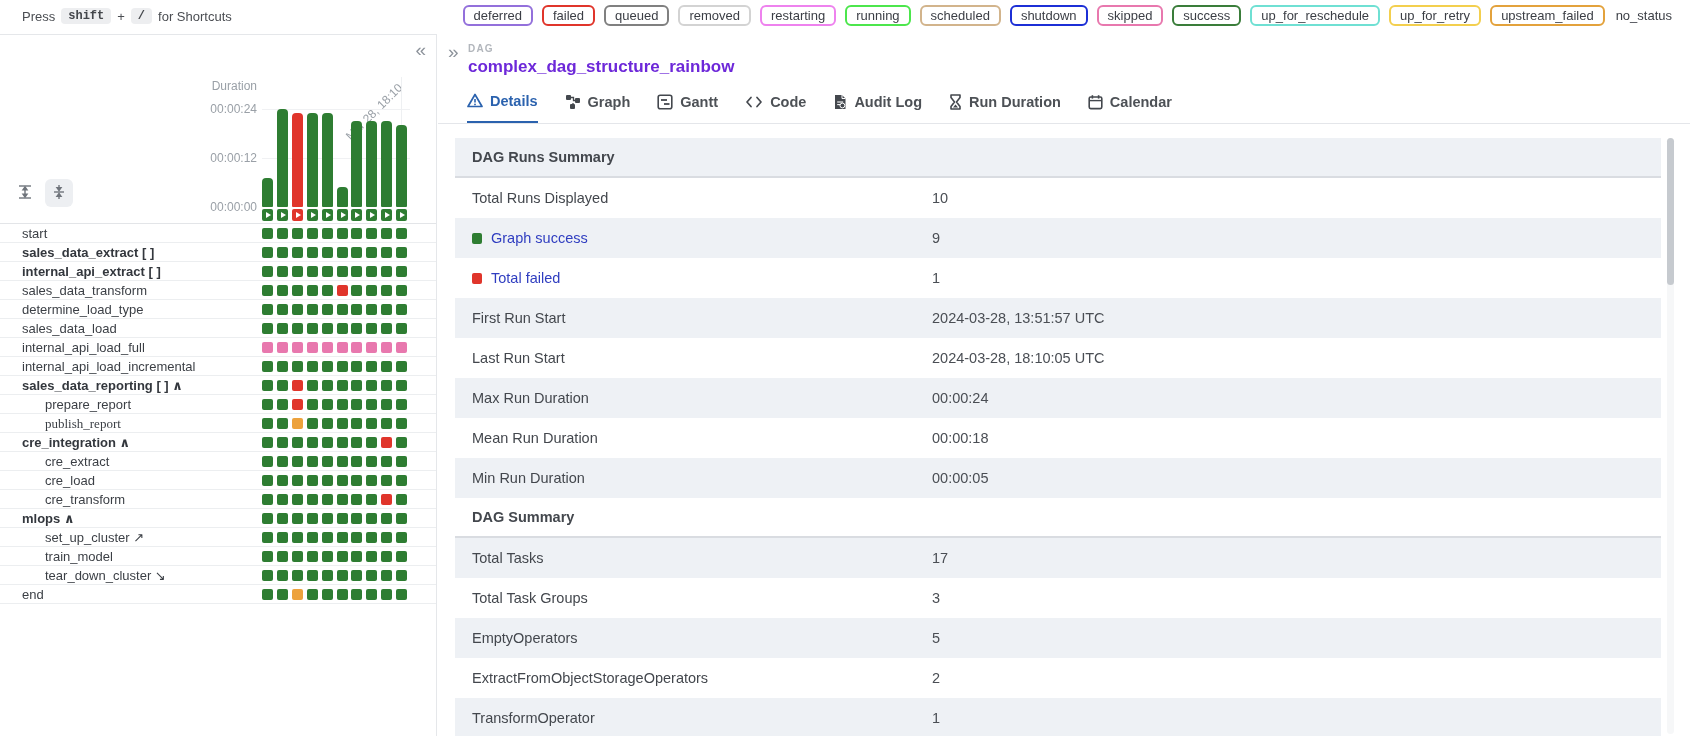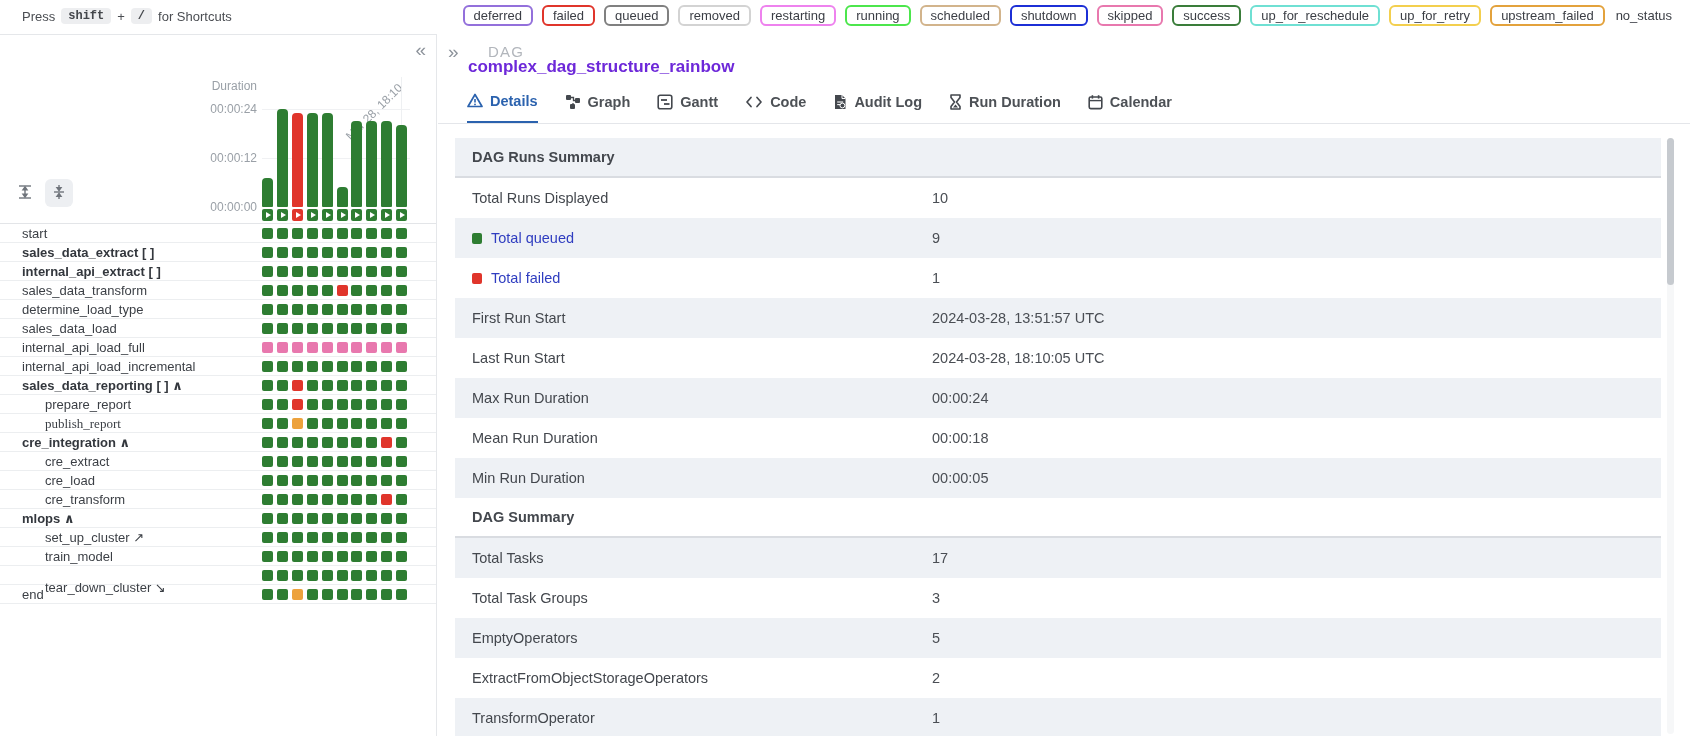--- a/index.html
+++ b/index.html
@@ -40,22 +40,22 @@
   
   #taskrows { position:absolute; top:188px; left:0; right:0; border-top:1px solid #e3e5e8; }
   .trow { position:relative; height:19px; border-bottom:1px solid #eceef0; }
   .trow .tlabel { position:absolute; top:2px; font-size:13px; color:#3b3f45; white-space:nowrap; }
   .trow .tlabel.bold { font-weight:700; color:#33373d; }
   .sq { position:absolute; top:4px; width:11px; height:11px; border-radius:2px; cursor:pointer; }
 
   
   #right { position:absolute; top:34px; left:438px; right:0; bottom:0; }
   #expand-right { position:absolute; left:10px; top:7px; font-size:19px; color:#8d939b; cursor:pointer; }
-  #breadcrumb { position:absolute; left:30px; top:9px; font-size:15px; font-weight:400; letter-spacing:1.2px;
-    color:#b2b6bc;margin-left:20px; }
+  #breadcrumb { position:absolute; left:30px; top:9px; font-size:10px; font-weight:700; letter-spacing:1.2px;
+    color:#b2b6bc; }
   #dag-title { position:absolute; left:30px; top:23px; font-size:17px; font-weight:700; color:#6d28d9; }
   #tabs { position:absolute; left:29px; top:55px; right:0; height:35px; display:flex; gap:27px;
     border-bottom:0; }
   #tabline { position:absolute; left:0; top:89px; right:0; height:1px; background:#e4e6ea; }
   .tab { display:flex; align-items:center; gap:7px; font-size:14.5px; font-weight:700; color:#4d5156;
     cursor:pointer; padding-bottom:9px; }
   .tab.active { color:#2b62ae; border-bottom:3px solid #2b62ae; }
   .tab svg { display:block; }
   
   #dtable { position:absolute; left:17px; top:104px; width:1206px; }
@@ -413,21 +413,21 @@
           <div class="sq" style="left: 292px; background: rgb(46, 125, 50);"></div>
           <div class="sq" style="left: 307px; background: rgb(46, 125, 50);"></div>
           <div class="sq" style="left: 322px; background: rgb(46, 125, 50);"></div>
           <div class="sq" style="left: 337px; background: rgb(46, 125, 50);"></div>
           <div class="sq" style="left: 351px; background: rgb(46, 125, 50);"></div>
           <div class="sq" style="left: 366px; background: rgb(46, 125, 50);"></div>
           <div class="sq" style="left: 381px; background: rgb(46, 125, 50);"></div>
           <div class="sq" style="left: 396px; background: rgb(46, 125, 50);"></div>
         </div>
         <div class="trow">
-          <div class="tlabel" style="left: 45px; margin-top: 12px;">tear_down_cluster ↘</div>
+          <div class="tlabel" style="left: 45px;">tear_down_cluster ↘</div>
           <div class="sq" style="left: 262px; background: rgb(46, 125, 50);"></div>
           <div class="sq" style="left: 277px; background: rgb(46, 125, 50);"></div>
           <div class="sq" style="left: 292px; background: rgb(46, 125, 50);"></div>
           <div class="sq" style="left: 307px; background: rgb(46, 125, 50);"></div>
           <div class="sq" style="left: 322px; background: rgb(46, 125, 50);"></div>
           <div class="sq" style="left: 337px; background: rgb(46, 125, 50);"></div>
           <div class="sq" style="left: 351px; background: rgb(46, 125, 50);"></div>
           <div class="sq" style="left: 366px; background: rgb(46, 125, 50);"></div>
           <div class="sq" style="left: 381px; background: rgb(46, 125, 50);"></div>
           <div class="sq" style="left: 396px; background: rgb(46, 125, 50);"></div>
@@ -540,21 +540,21 @@
         <div class="drow shaded hdr">
           <div class="dlabel">DAG Runs Summary</div>
         </div>
         <div class="drow">
           <div class="dlabel">Total Runs Displayed</div>
           <div class="dvalue">10</div>
         </div>
         <div class="drow shaded">
           <div class="dlabel">
             <span class="swatch" style="background: rgb(46, 125, 50);"></span>
-            <span class="link">Total queued</span>
+            <span class="link">Graph success</span>
           </div>
           <div class="dvalue">9</div>
         </div>
         <div class="drow">
           <div class="dlabel">
             <span class="swatch" style="background: rgb(224, 53, 43);"></span>
             <span class="link">Total failed</span>
           </div>
           <div class="dvalue">1</div>
         </div>

